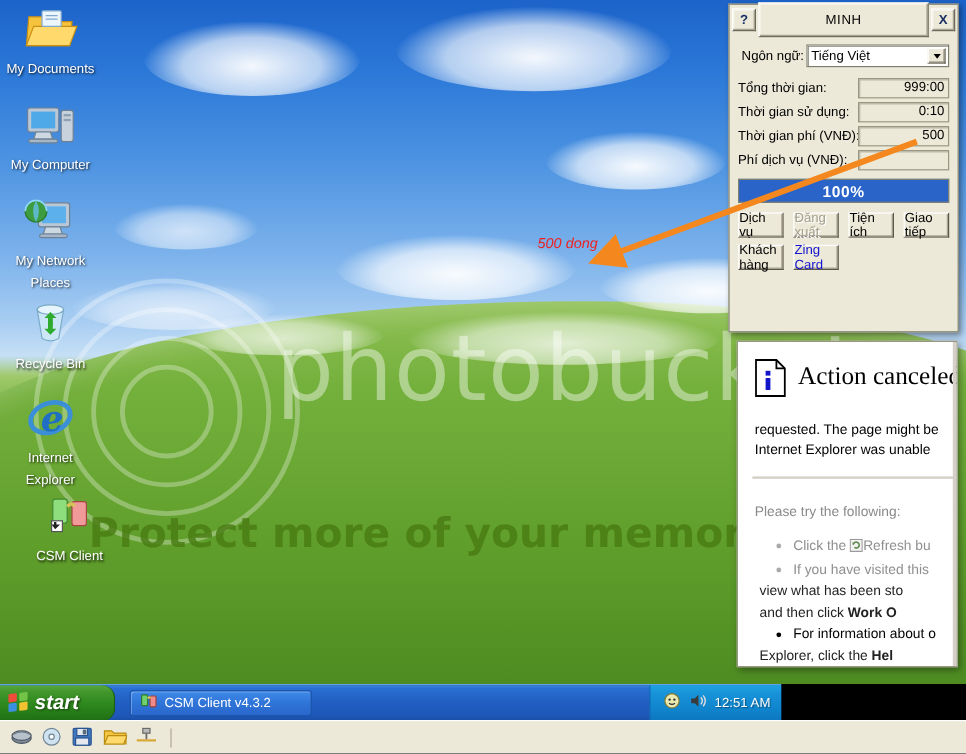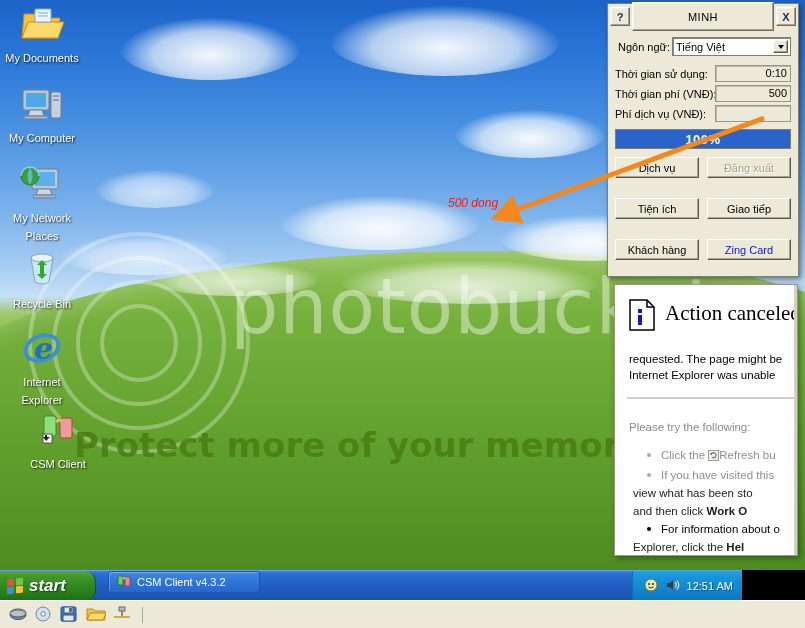--- a/index.html
+++ b/index.html
@@ -158,21 +158,21 @@
     padding: 1px 3px 0 0; overflow: hidden;
   }
   #progress {
     margin: 7px 0 8px 0; height: 20px;
     background: #2a64c8;
     border: 1px solid #7f7f6e;
     color: #fff; font-size: 13px; font-weight: bold;
     display: flex; align-items: center; justify-content: center;
     letter-spacing: .5px;
   }
-  #btn-grid { display: grid; grid-template-columns: 1fr 1fr; gap: 20px 8px; }
+  #btn-grid { display: grid; grid-template-columns: 1fr 1fr 1fr 1fr; gap: 6px 8px; }
   .xpbtn {
     height: 21px; background: #ece9d8;
     border: 1px solid #ffffff;
     border-right-color: #5a574b; border-bottom-color: #5a574b;
     box-shadow: inset -1px -1px 0 #a8a494;
     font-size: 11px; color: #000;
     display: flex; align-items: center; justify-content: center;
     cursor: default;
   }
   .xpbtn.disabled { color: #a5a18f; text-shadow: 1px 1px 0 #fff; }
@@ -224,24 +224,24 @@
   #annot { position: absolute; left: 0; top: 0; width: 805px; height: 570px; pointer-events: none; }
   #annot-text {
     position: absolute; left: 448px; top: 196px;
     font-size: 12px; font-style: italic; color: #ee2020;
     font-family: "Liberation Sans", sans-serif;
     white-space: nowrap;
   }
 
   
   #taskbar {
-    position: absolute; left: 0; bottom: 28px; width: 742px; height: 30px;
+    position: absolute; left: 0; bottom: 28px; width: 651px; height: 30px;
     background: linear-gradient(to bottom, #3f8ae0 0%, #2a70d4 8%, #225fc4 45%, #1e57b8 88%, #1b4fa8 100%);
     border-top: 1px solid #5ba4ea;
-    display: flex; 
+    display: flex; align-items: center;
   }
   #startbtn {
     position: relative;
     height: 30px; min-width: 96px;
     background: linear-gradient(to bottom, #59a83c 0%, #43972c 18%, #2f8a1e 50%, #267c18 78%, #1e6d12 100%);
     border-right: 1px solid #1c5c10;
     border-radius: 0 11px 11px 0;
     display: flex; align-items: center; gap: 5px;
     padding: 0 16px 0 7px;
     color: #fff; font-style: italic; font-weight: bold; font-size: 17px;
@@ -401,20 +401,24 @@
       <div class="lang-row">
         <span class="lang-lbl">Ngôn ngữ:</span>
         <div class="combo">
           <span>Tiếng Việt</span>
           <span class="arrowbox">
               <i class="tri-down"></i>
             </span>
         </div>
       </div>
 
+      <div class="f-row">
+        <span class="f-lbl">Tổng thời gian:</span>
+        <span class="f-val">999:00</span>
+      </div>
       <div class="f-row">
         <span class="f-lbl">Thời gian sử dụng:</span>
         <span class="f-val">0:10</span>
       </div>
       <div class="f-row">
         <span class="f-lbl">Thời gian phí (VNĐ):</span>
         <span class="f-val">500</span>
       </div>
       <div class="f-row">
         <span class="f-lbl">Phí dịch vụ (VNĐ):</span>

